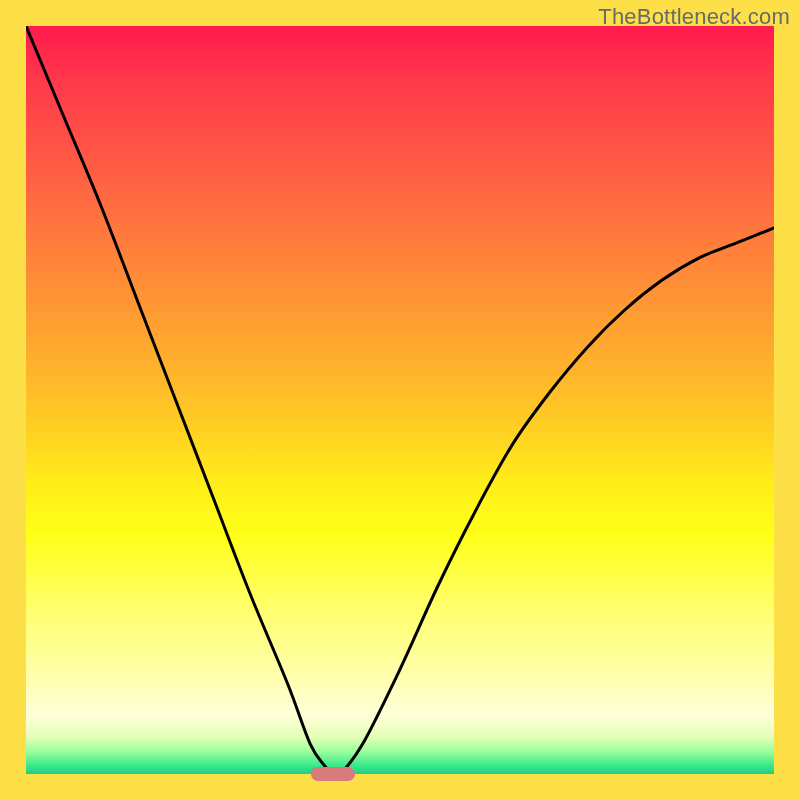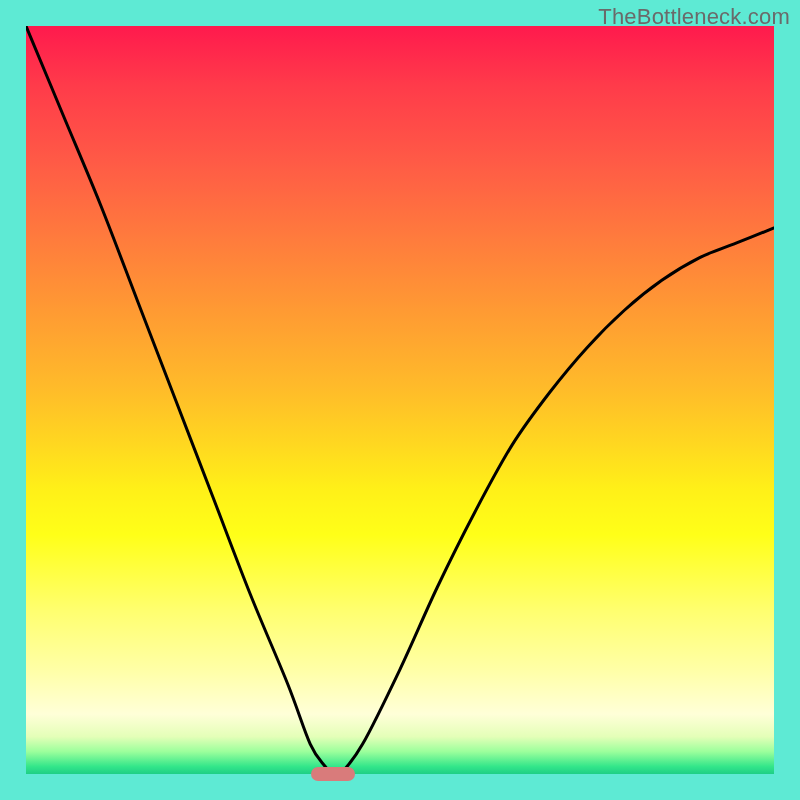--- a/index.html
+++ b/index.html
@@ -8,21 +8,21 @@
     width: 800px;
     height: 800px;
     overflow: hidden;
     background: #000;
     font-family: Arial, Helvetica, sans-serif;
   }
   .frame {
     position: relative;
     width: 800px;
     height: 800px;
-    background: #5eead4;
+    background: #fde047;
   }
   .plot-area {
     position: absolute;
     left: 26px;
     top: 26px;
     width: 748px;
     height: 748px;
     background: linear-gradient(
       to bottom,
       #ff1a4d 0%,

